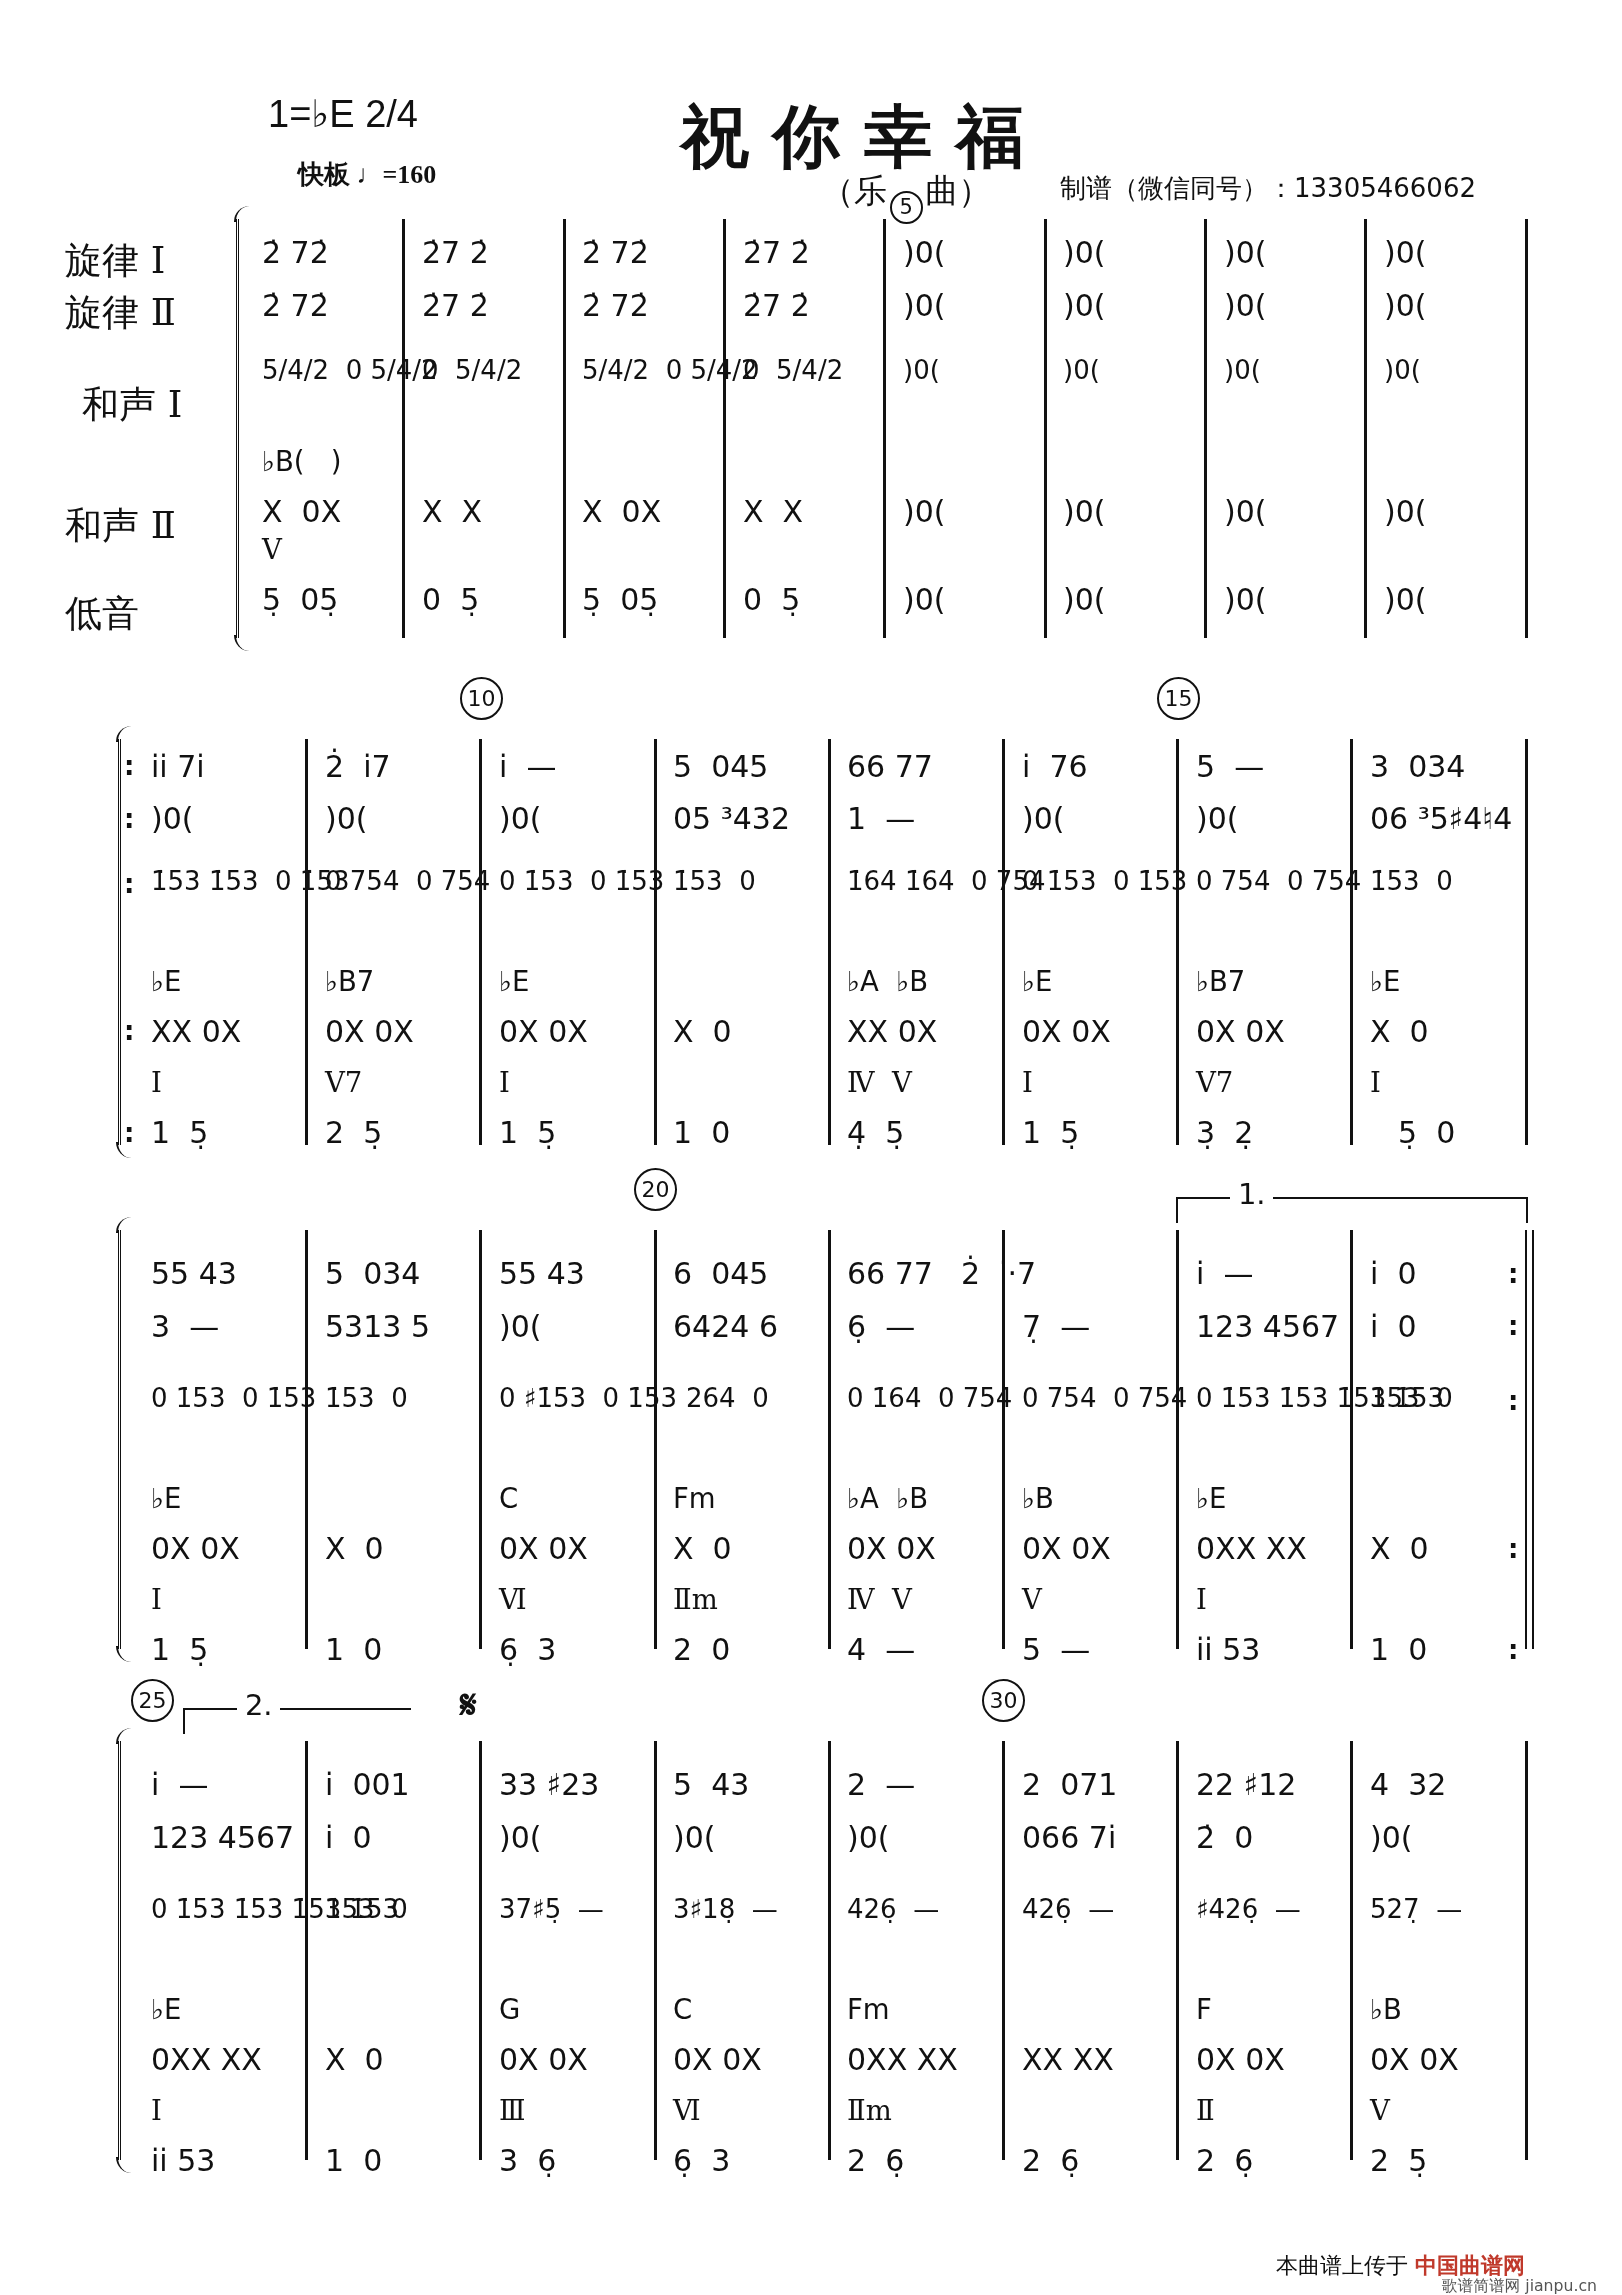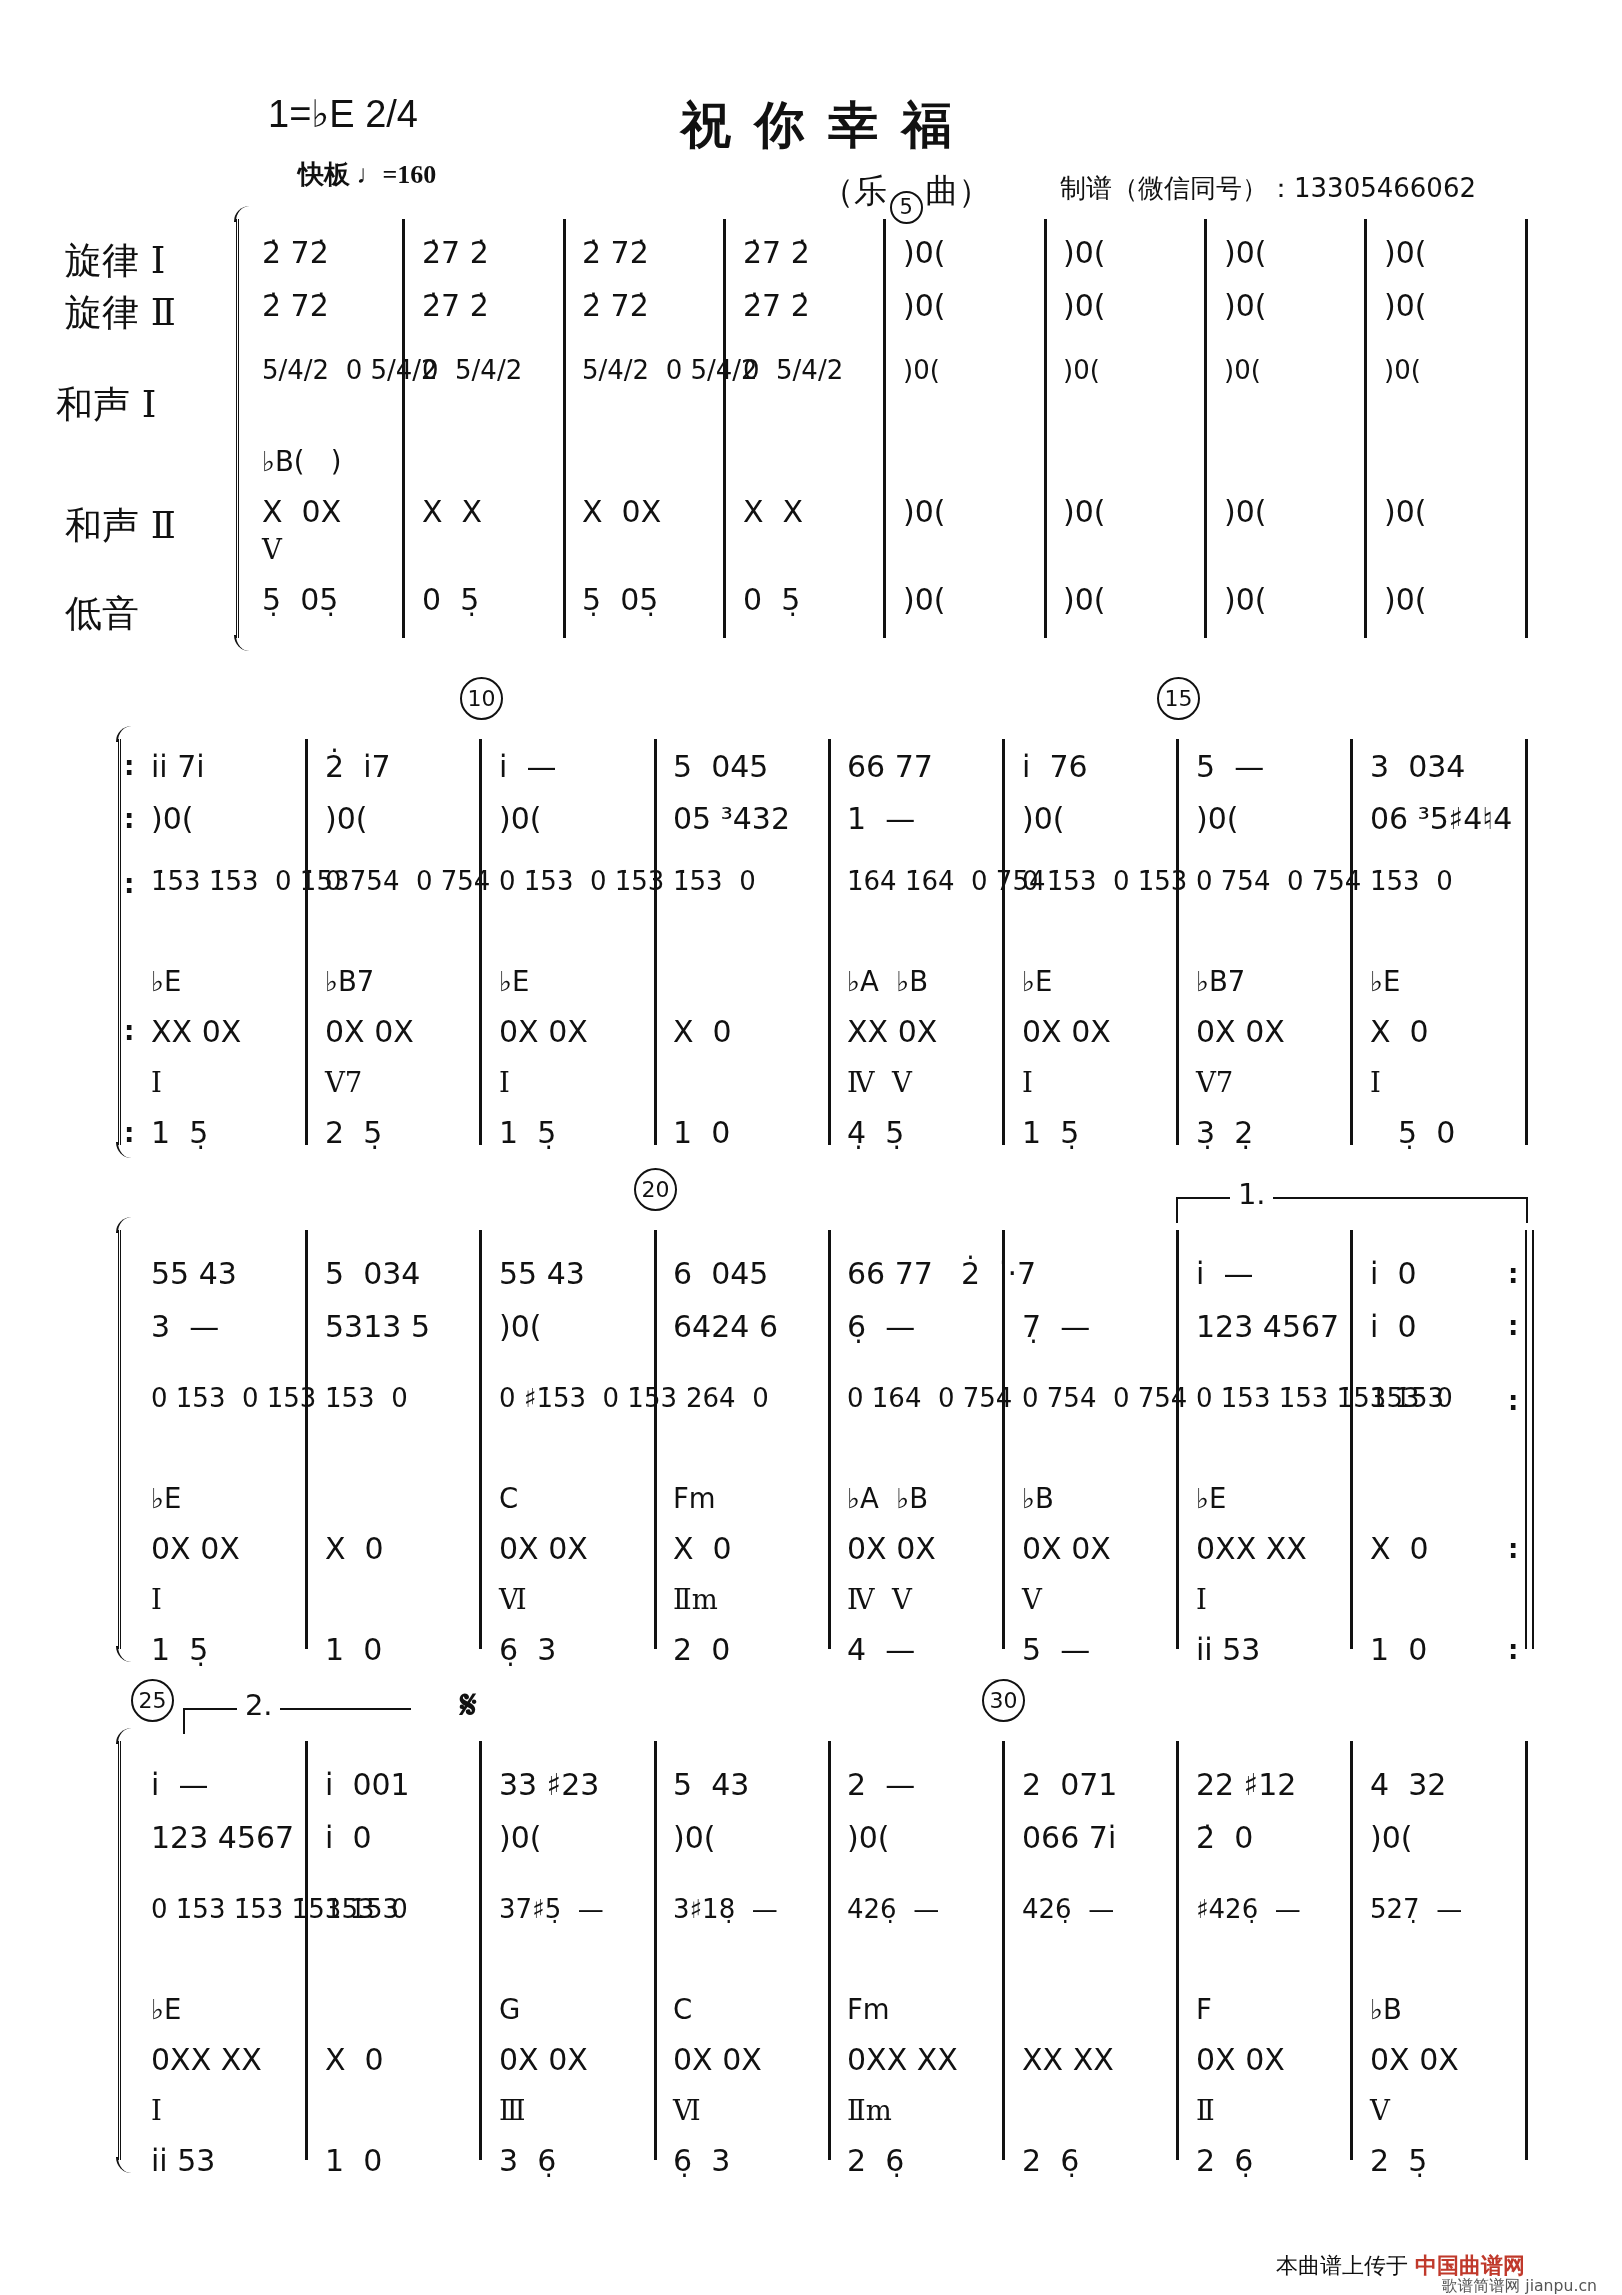--- a/index.html
+++ b/index.html
@@ -2,21 +2,21 @@
 <html style="font-size:10.5px"><head>
 <meta charset="utf-8">
 <style>
   html,body{margin:0;padding:0;background:#fff;}
   body{width:1623px;height:2295px;position:relative;overflow:hidden;
        font-family:"DejaVu Sans","Liberation Sans",sans-serif;color:#111;}
   .abs{position:absolute;}
   
   .key{left:268px;top:92px;font-size:38px;font-family:"Liberation Sans",sans-serif;}
   .tempo{left:298px;top:157px;font-size:26px;font-weight:bold;font-family:Liberation Serif, serif;}
-  .title{left:681px;top:92px;font-size:50px;font-weight:bold;letter-spacing:23.6px;font-family:"DejaVu Sans",sans-serif;}
+  .title{left:681px;top:92px;font-size:68px;font-weight:bold;letter-spacing:23.6px;font-family:"DejaVu Sans",sans-serif;}
   .genre{left:821px;top:169px;font-size:33px;font-family:"DejaVu Sans",sans-serif;}
   .genre .circ{display:inline-block;width:29px;height:29px;border:2px solid #111;border-radius:50%;
      font-size:21px;text-align:center;line-height:29px;vertical-align:-11.8px;margin:0 2.6px;}
   .arranger{left:1060px;top:171px;font-size:26px;font-family:"DejaVu Sans",sans-serif;}
   
   .system{position:absolute;left:0;width:1623px;}
   .brace{position:absolute;border-left:3.9px double #111;}
   .brace:before,.brace:after{content:"";position:absolute;left:-5.2px;width:15.7px;height:15.7px;border-left:2.6px solid #111;}
   .brace:before{top:-13px;border-top-left-radius:15.7px;}
   .brace:after{bottom:-13px;border-bottom-left-radius:15.7px;}
@@ -45,21 +45,21 @@
 <div class="abs key">1=♭E 2/4</div>
 <div class="abs tempo">快板 ♩=160</div>
 <div class="abs title">祝你幸福</div>
 <div class="abs genre">
   <span>（乐</span><span class="circ">5</span><span>曲）</span>
 </div>
 <div class="abs arranger">制谱（微信同号）：13305466062</div>
 
 <div class="inst" style="left:65px;top:236px">旋律 Ⅰ</div>
 <div class="inst" style="left:65px;top:288px">旋律 Ⅱ</div>
-<div class="inst" style="left:56px;top:380px">和声 Ⅰ</div>
+<div class="inst" style="left:82px;top:380px">和声 Ⅰ</div>
 <div class="inst" style="left:65px;top:501px">和声 Ⅱ</div>
 <div class="inst" style="left:65px;top:589px">低音</div>
 
 <div id="systems-root">
     <div class="system" style="top: 219px; height: 419px;">
       <div class="brace" style="left: 236px; top: 0px; height: 419px;"></div>
       <div class="cell" style="left: 262px; top: 16.4px;">2̇ 72̇</div>
       <div class="cell" style="left: 262px; top: 69px;">2̇ 72̇</div>
       <div class="cell harm" style="left: 262px; top: 137px;">5/4/2  0 5/4/2</div>
       <div class="cell chord" style="left: 262px; top: 226px;">♭B(   )</div>

